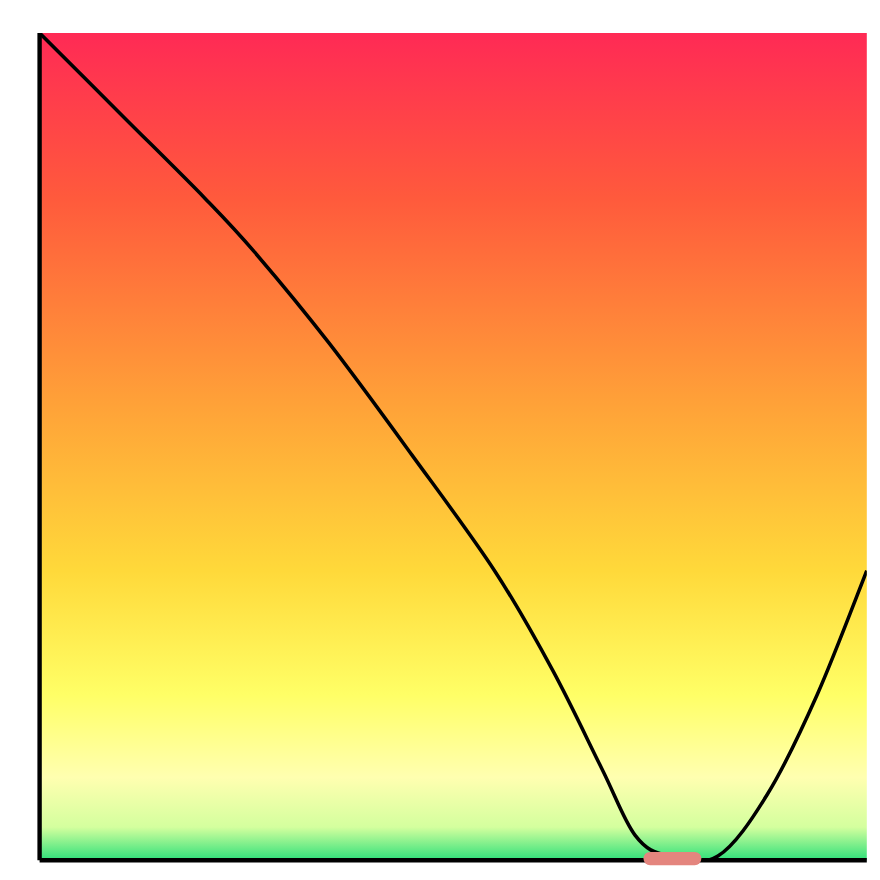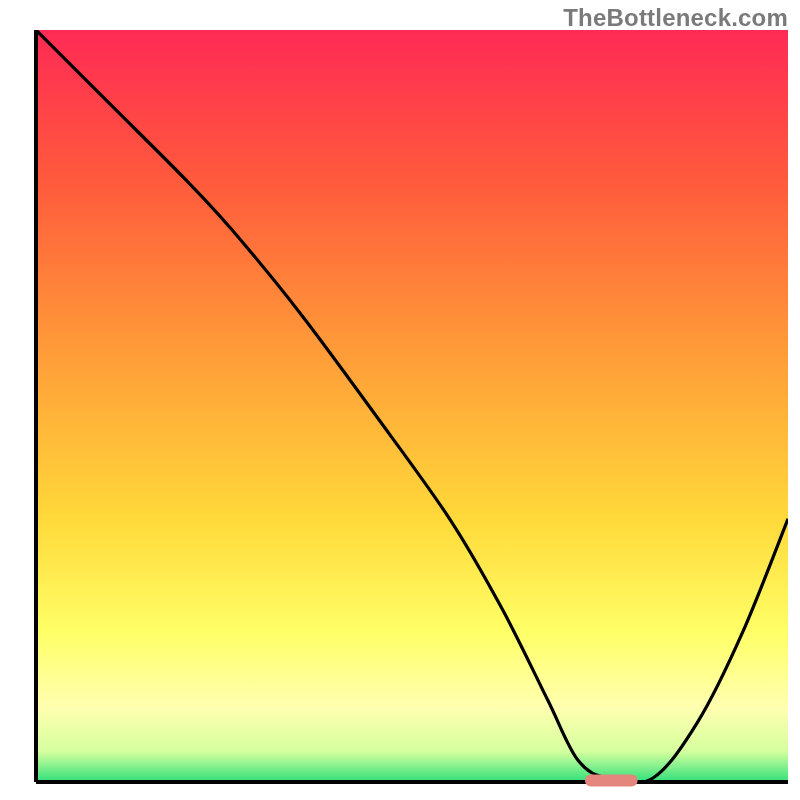--- a/index.html
+++ b/index.html
@@ -27,21 +27,20 @@
     z-index: 10;
   }
   svg {
     display: block;
   }
 </style>
 </head>
 <body>
 
 <div class="container">
-  <div class="watermark">TheBottleneck.com</div>
 
   <svg id="chart-svg" width="800" height="800" viewBox="0 0 800 800">
     <defs>
       <linearGradient id="bg-grad" x1="0" y1="0" x2="0" y2="1">
           <stop offset="0.00%" stop-color="#ff2a55"></stop>
           <stop offset="20.00%" stop-color="#ff5a3c"></stop>
           <stop offset="45.00%" stop-color="#ffa238"></stop>
           <stop offset="65.00%" stop-color="#ffd93a"></stop>
           <stop offset="80.00%" stop-color="#ffff66"></stop>
           <stop offset="90.00%" stop-color="#ffffb0"></stop>

